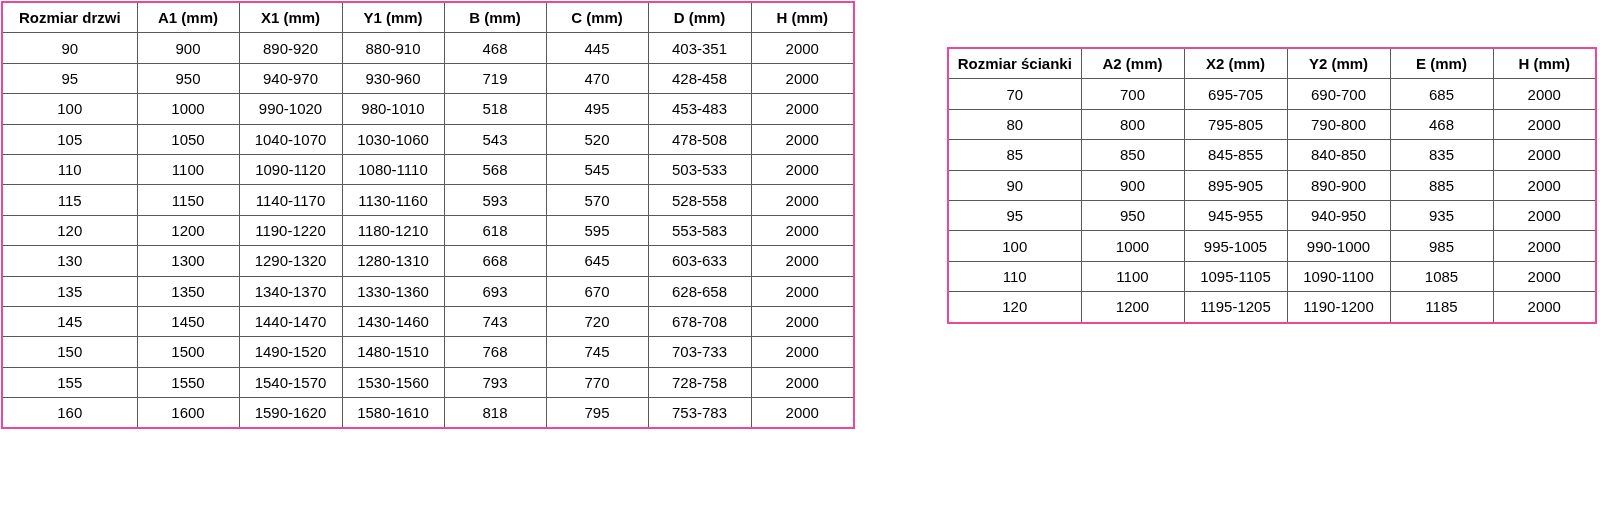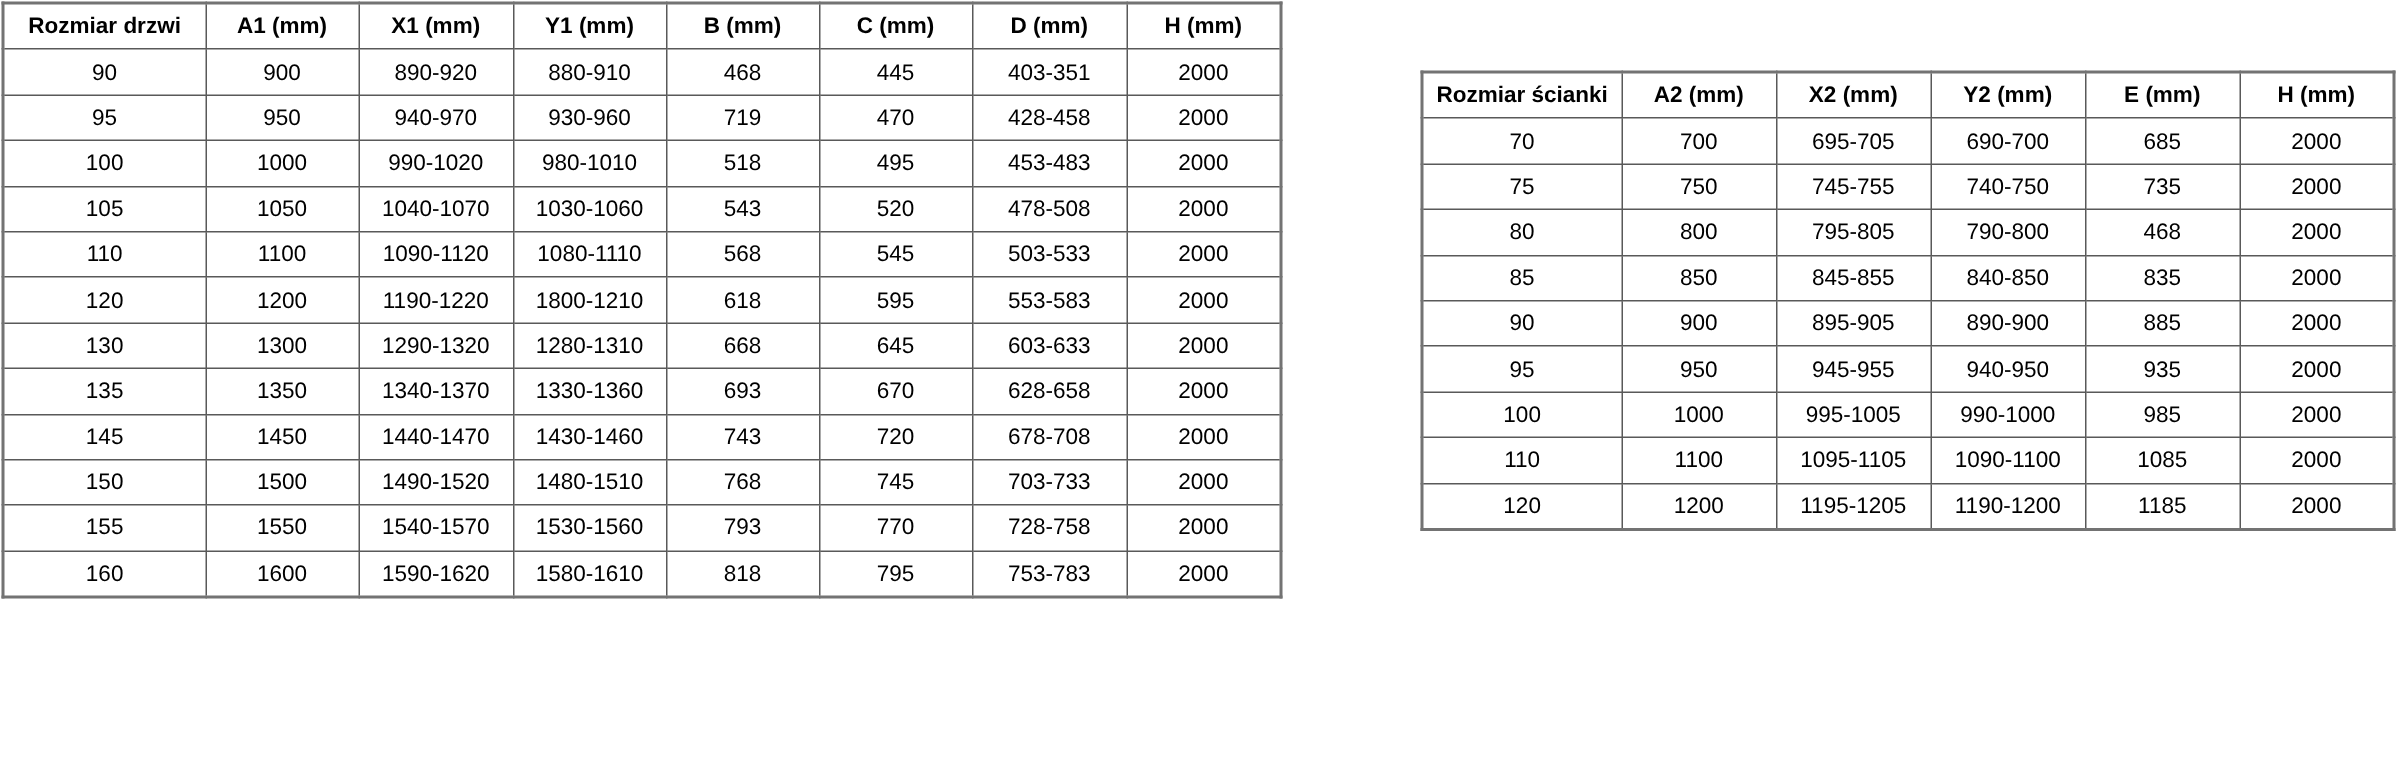--- a/index.html
+++ b/index.html
@@ -12,21 +12,21 @@
     height: 514px;
     position: relative;
     font-family: "Liberation Sans", sans-serif;
     color: #000;
   }
   table.spec-table {
     position: absolute;
     border-collapse: collapse;
     table-layout: fixed;
     background: #ffffff;
-    border: 2px solid #737373;
+    border: 2px solid #ec4899;
   }
   .spec-table th, .spec-table td {
     border: 1px solid #595959;
     text-align: center;
     vertical-align: middle;
     height: 29.4px;
     padding: 0 2px;
     font-size: 15px;
     line-height: 1;
     white-space: nowrap;
@@ -125,24 +125,34 @@
         <td>110</td>
         <td>1100</td>
         <td>1090-1120</td>
         <td>1080-1110</td>
         <td>568</td>
         <td>545</td>
         <td>503-533</td>
         <td>2000</td>
       </tr>
       <tr>
+        <td>115</td>
+        <td>1150</td>
+        <td>1140-1170</td>
+        <td>1130-1160</td>
+        <td>593</td>
+        <td>570</td>
+        <td>528-558</td>
+        <td>2000</td>
+      </tr>
+      <tr>
         <td>120</td>
         <td>1200</td>
         <td>1190-1220</td>
-        <td>1800-1210</td>
+        <td>1180-1210</td>
         <td>618</td>
         <td>595</td>
         <td>553-583</td>
         <td>2000</td>
       </tr>
       <tr>
         <td>130</td>
         <td>1300</td>
         <td>1290-1320</td>
         <td>1280-1310</td>
@@ -226,28 +236,20 @@
   <tbody>
       <tr>
         <td>70</td>
         <td>700</td>
         <td>695-705</td>
         <td>690-700</td>
         <td>685</td>
         <td>2000</td>
       </tr>
       <tr>
-        <td>75</td>
-        <td>750</td>
-        <td>745-755</td>
-        <td>740-750</td>
-        <td>735</td>
-        <td>2000</td>
-      </tr>
-      <tr>
         <td>80</td>
         <td>800</td>
         <td>795-805</td>
         <td>790-800</td>
         <td>468</td>
         <td>2000</td>
       </tr>
       <tr>
         <td>85</td>
         <td>850</td>

